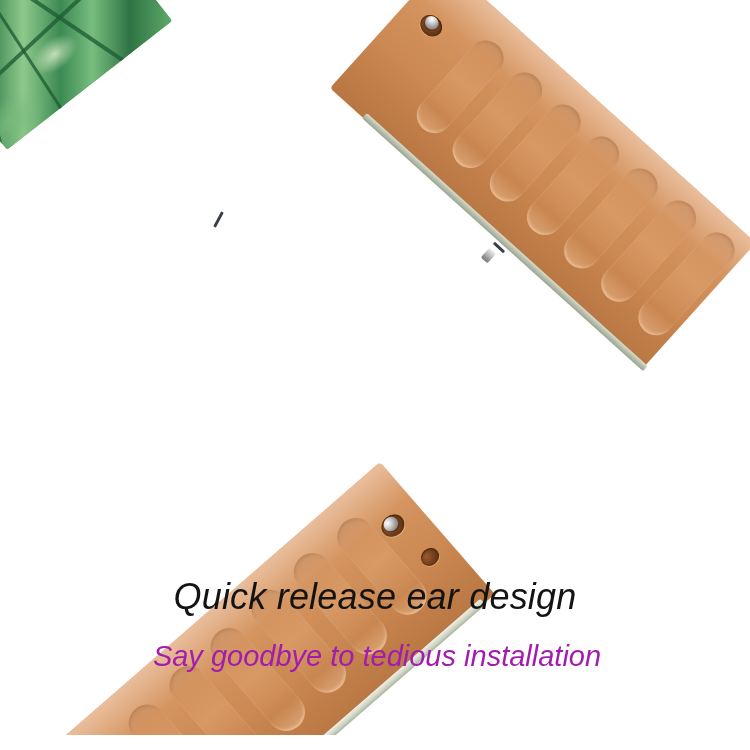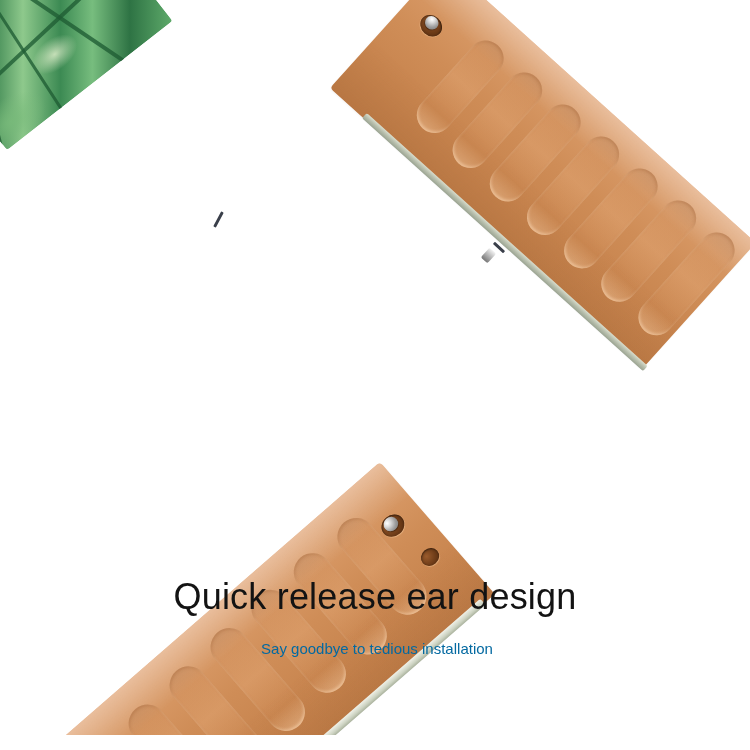--- a/index.html
+++ b/index.html
@@ -10,20 +10,21 @@
   body {
     font-family: "Liberation Sans", sans-serif;
   }
 
   #stage {
     position: relative;
     width: 750px;
     height: 735px;
     background: #ffffff;
     overflow: hidden;
+    font-style: italic;
   }
 
   
   .leaf-band {
     position: absolute;
     left: -66px;
     top: -62px;
     width: 210px;
     height: 165px;
     transform: rotate(-38deg);
@@ -129,23 +130,23 @@
     font-size: 36px;
     font-weight: 400;
     letter-spacing: .2px;
     color: #131313;
     white-space: nowrap;
   }
   .caption-line {
     position: absolute;
     left: 4px; right: 0;
     text-align: center;
-    font-size: 15px;
+    font-size: 29px;
     font-weight: 400;
-    color: #0369a1;
+    color: #a21caf;
     white-space: nowrap;
   }
   .caption-line-1 { top: 640px; }
   .caption-line-2 { top: 669px; }
 </style>
 </head>
 <body>
 
 <div id="stage">
 

